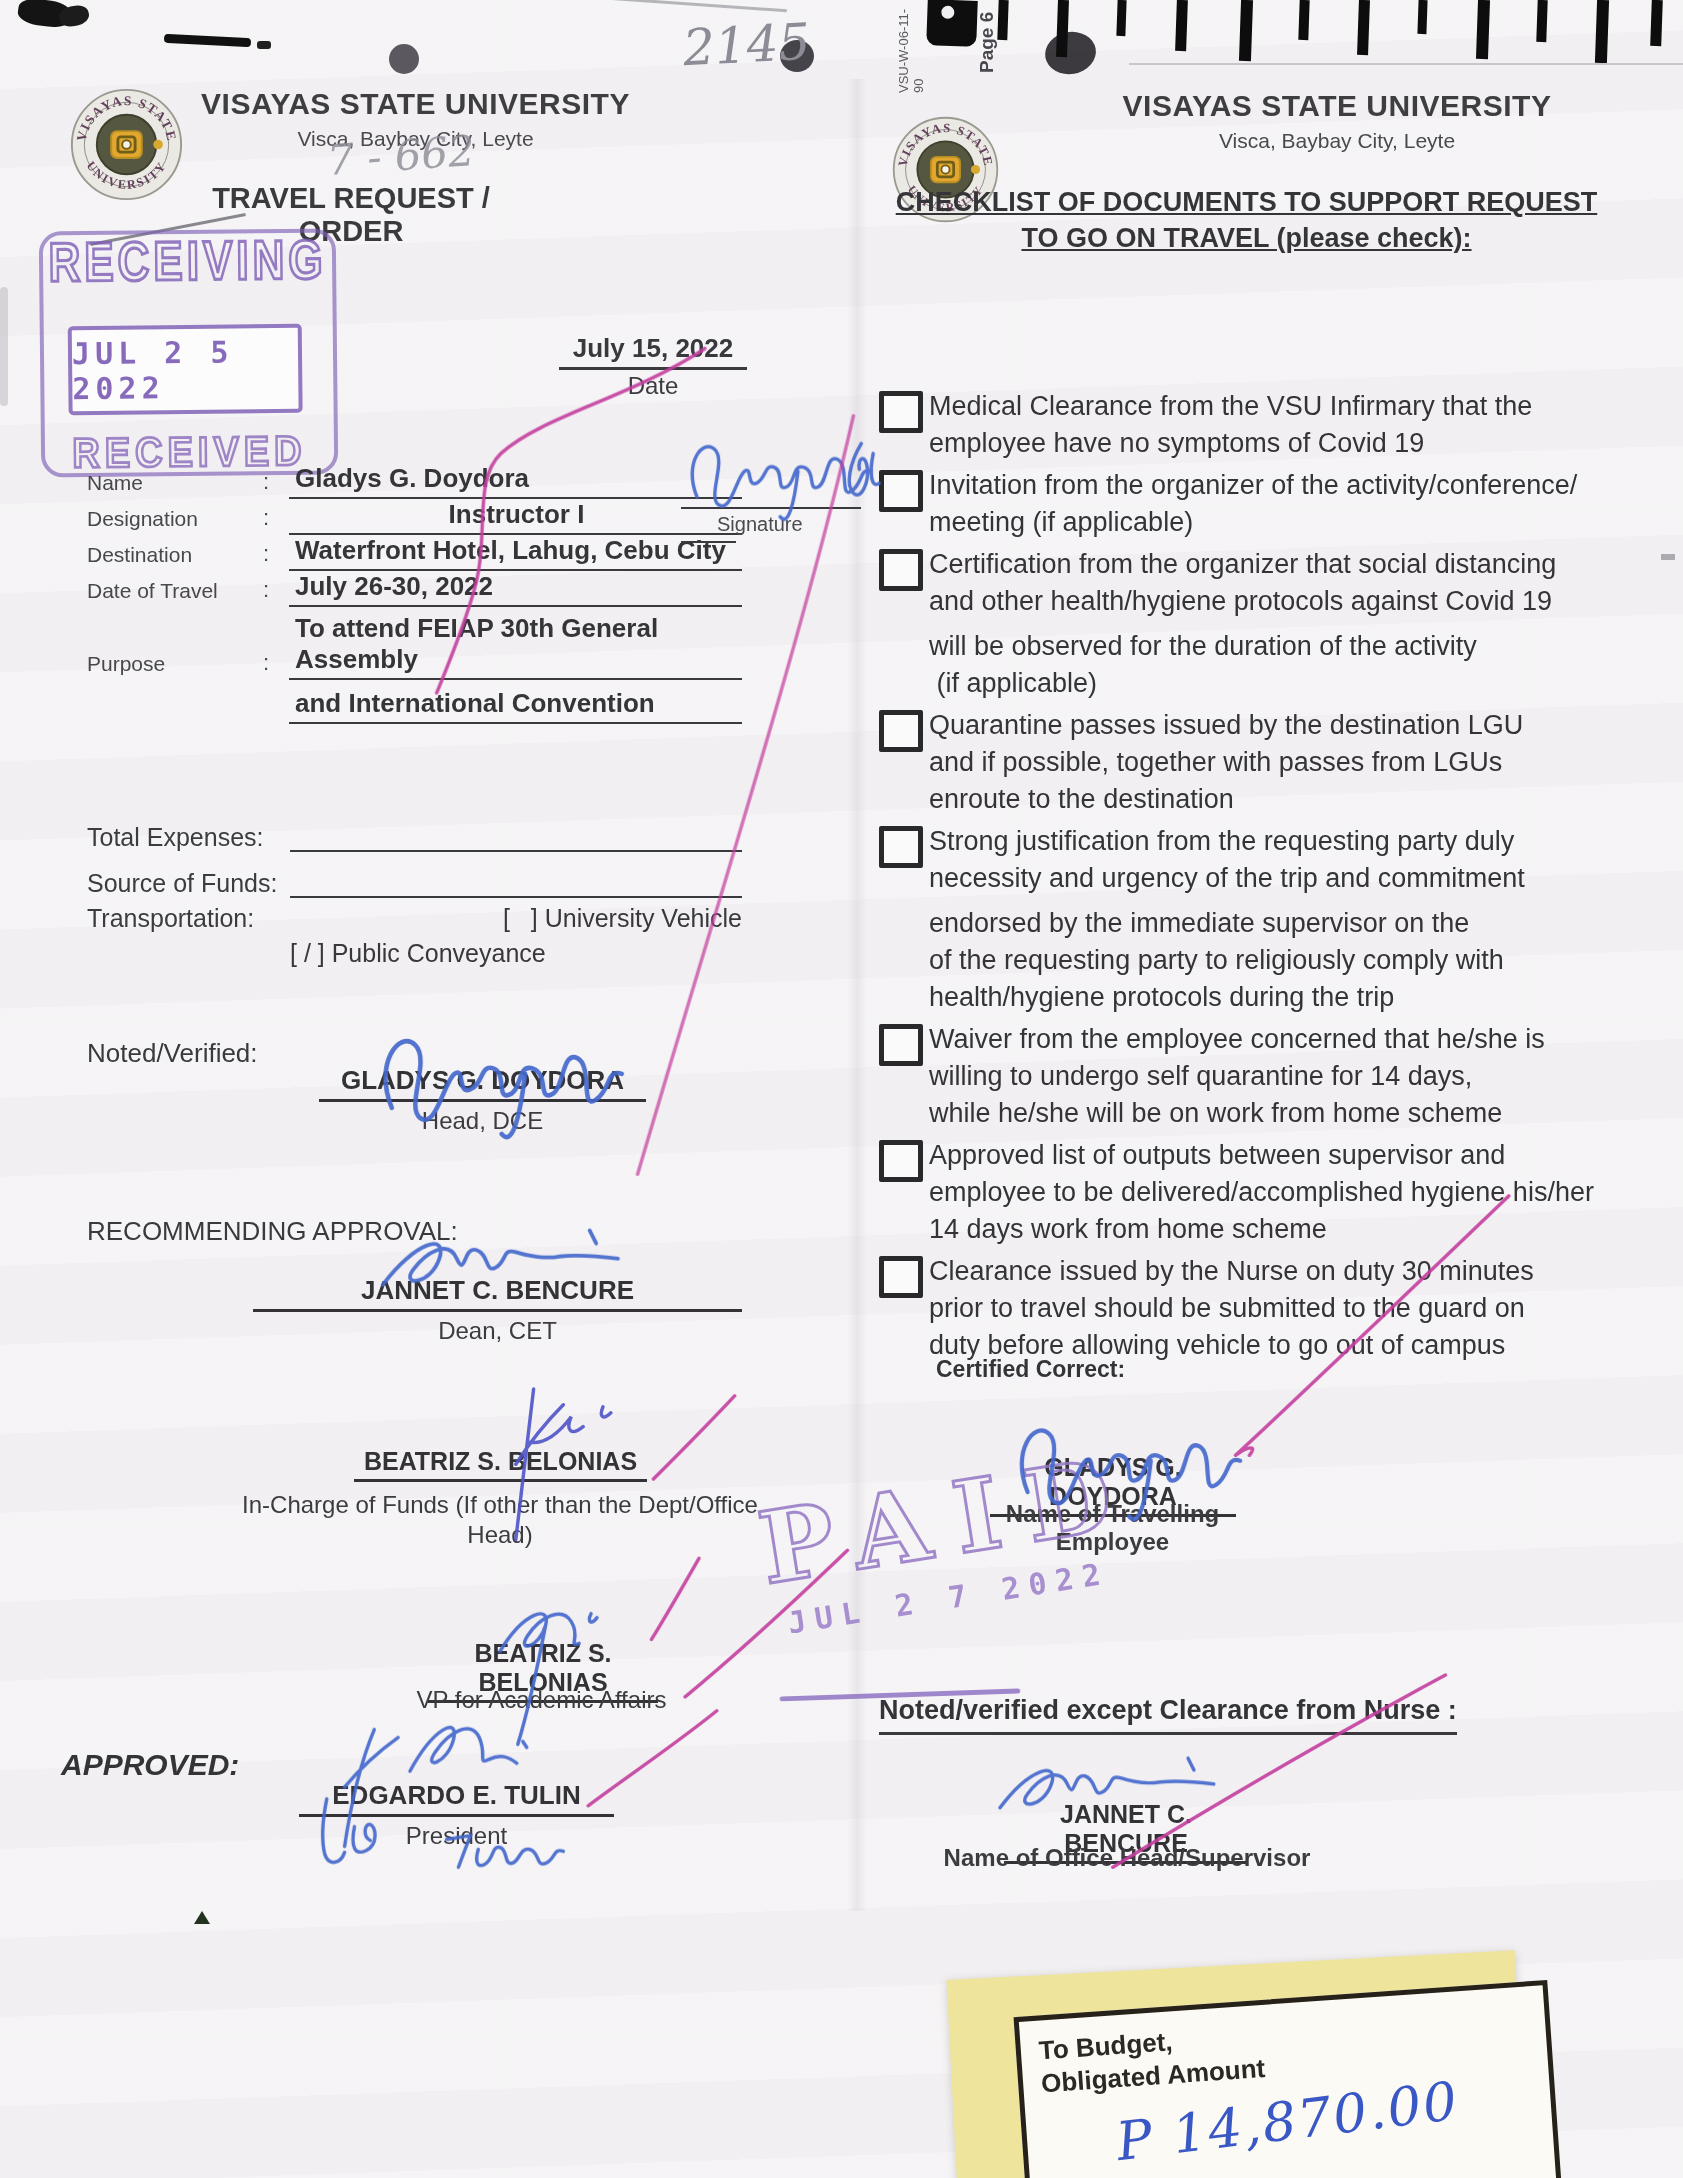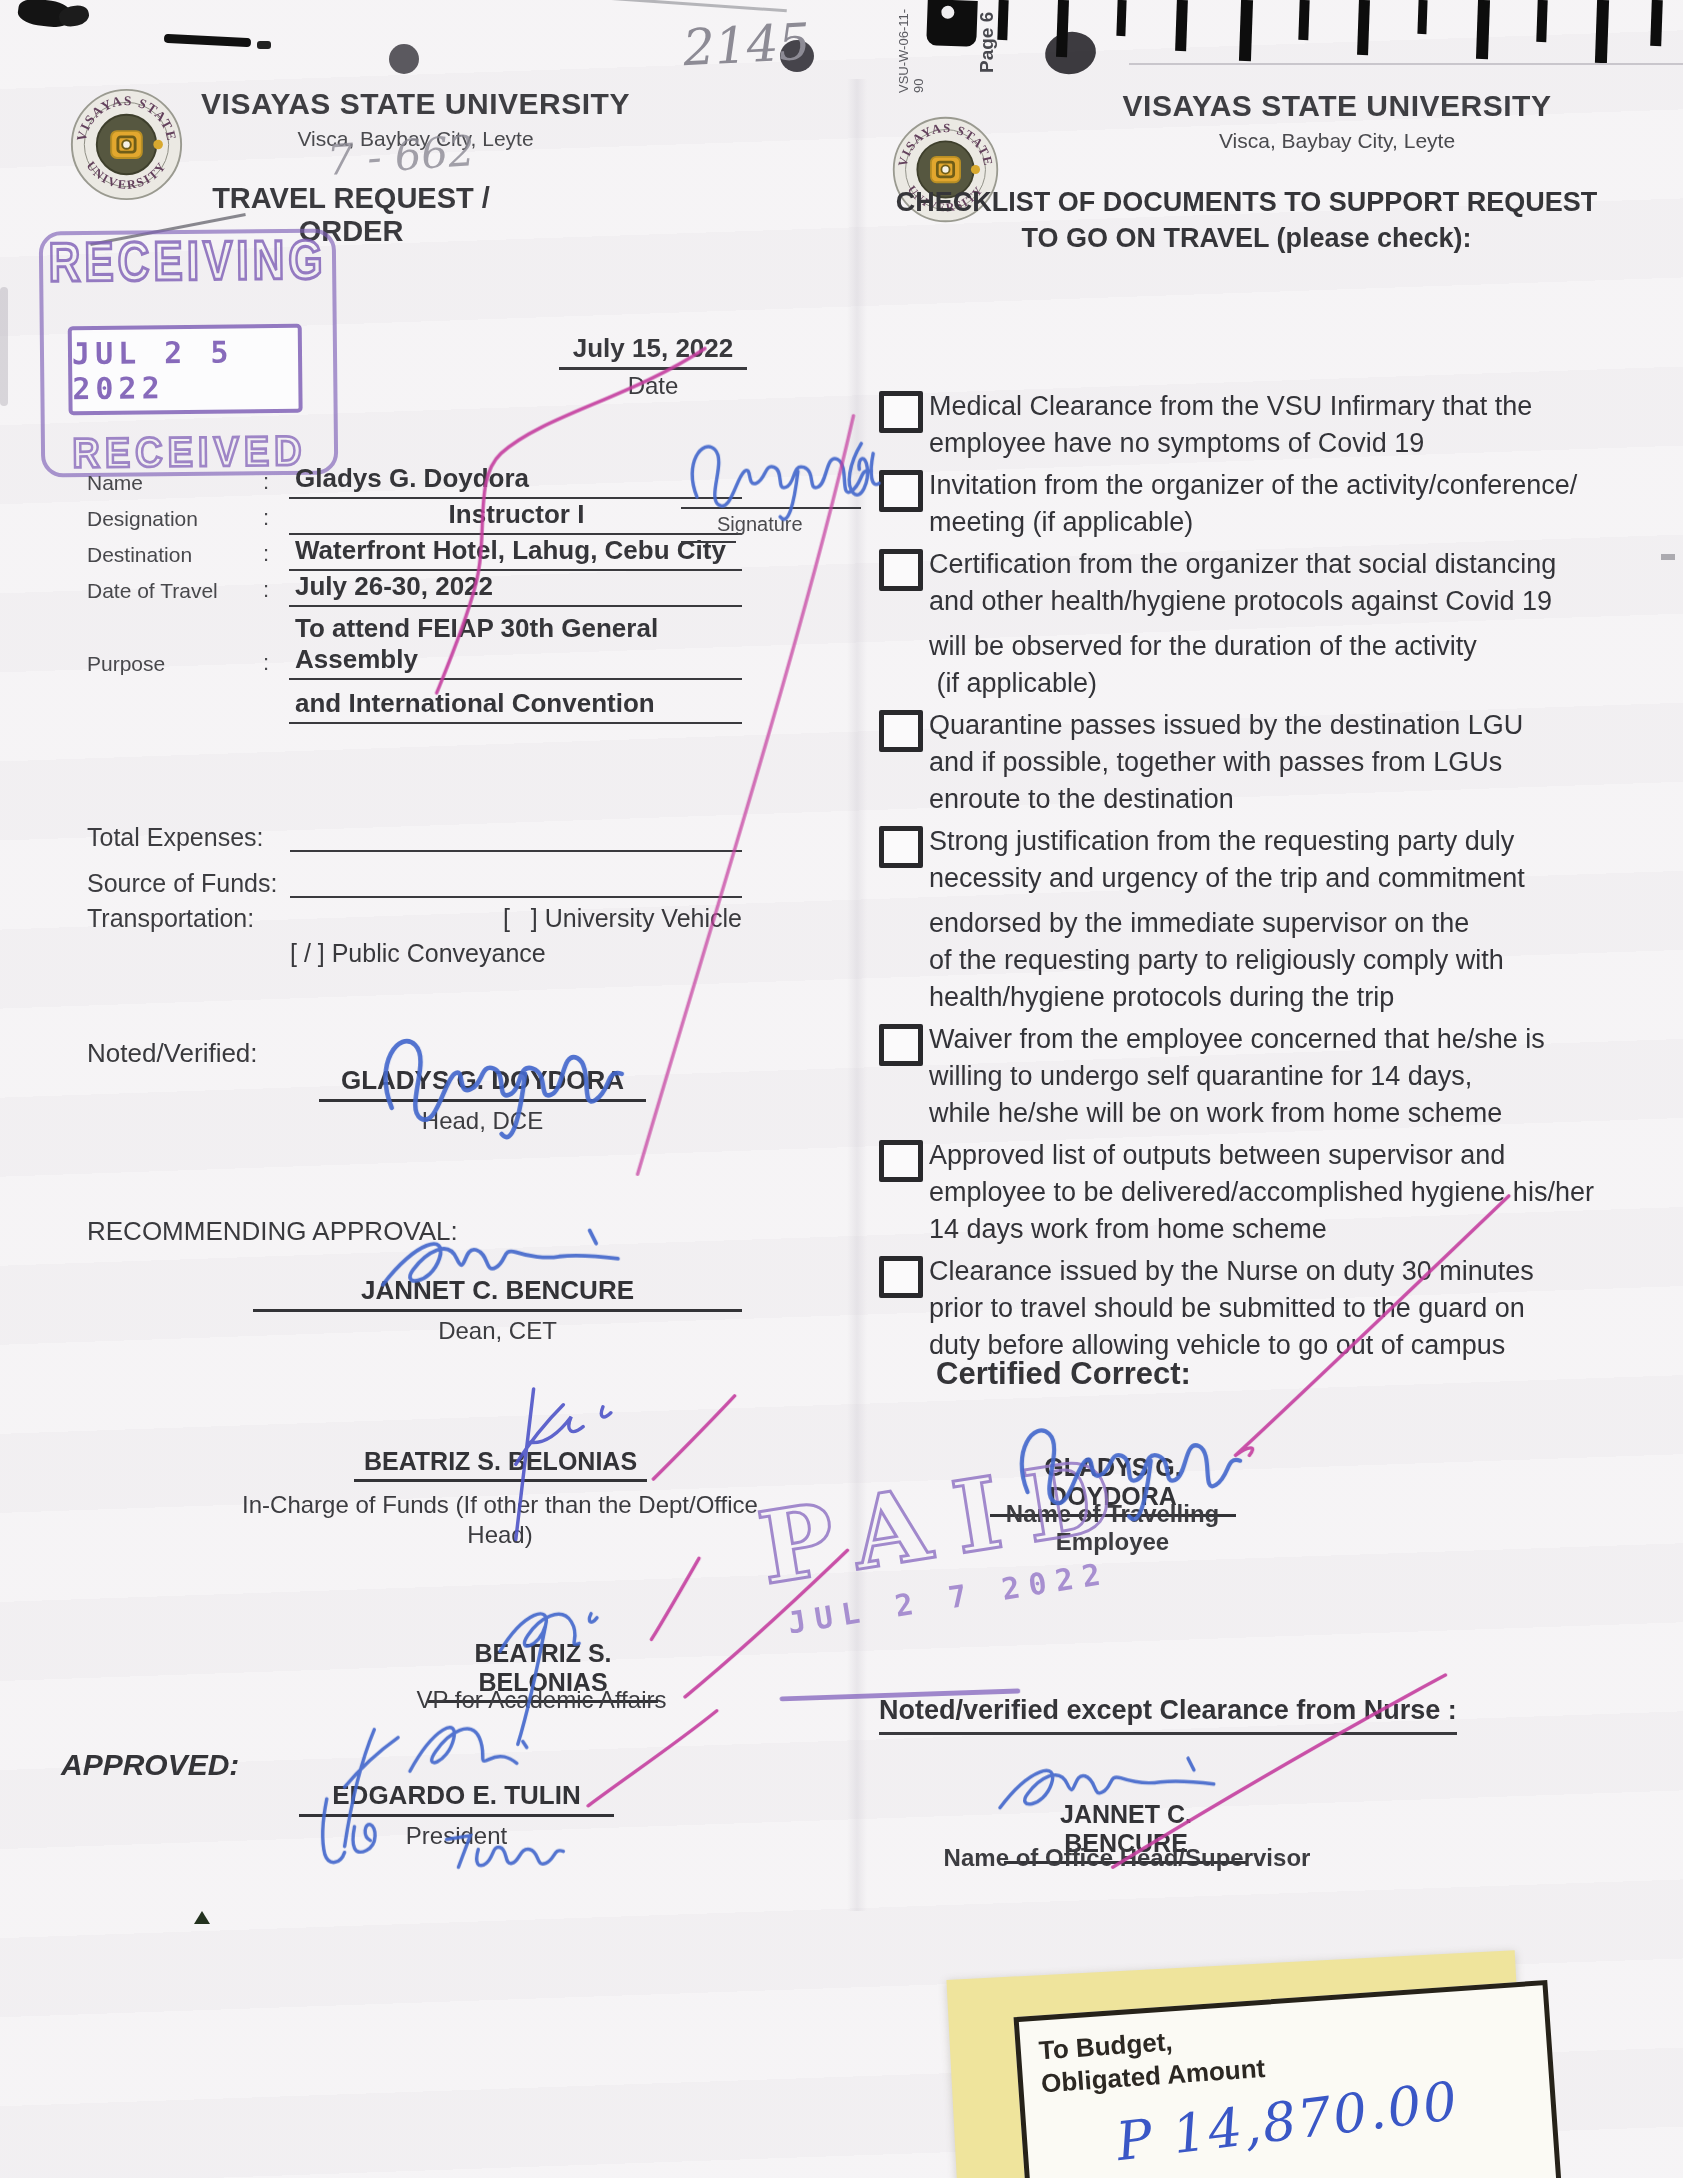--- a/index.html
+++ b/index.html
@@ -8,21 +8,21 @@
   #scan-texture{position:absolute;inset:0;pointer-events:none;opacity:.5;
     background:repeating-linear-gradient(178deg, rgba(255,255,255,.30) 0 89px, rgba(208,204,212,.14) 89px 168px);}
   #fold{position:absolute;left:847px;top:79px;width:20px;height:1832px;pointer-events:none;
     background:linear-gradient(90deg,transparent,rgba(185,181,192,.22),transparent);}
   .abs{position:absolute;}
   .ctr{text-align:center;}
   
   .univ{font-size:30px;font-weight:bold;color:#3e3e42;letter-spacing:0.5px;}
   .addr{font-size:21px;color:#4a4a4e;margin-top:6px;}
   .doc-title{font-size:29px;font-weight:bold;color:#3a3a3e;}
-  .chk-title{font-size:27px;font-weight:bold;color:#353539;line-height:36px;}
+  .chk-title{font-size:27px;font-weight:bold;color:#353539;line-height:36px;text-decoration:underline;}
   
   .frow{display:grid;grid-template-columns:176px 26px 1fr;align-items:end;}
   .f-label{font-size:21px;color:#48484c;padding-bottom:4px;}
   .f-colon{font-size:22px;color:#48484c;padding-bottom:4px;}
   .f-value{font-size:26px;font-weight:600;color:#353539;border-bottom:2.5px solid #3a3a3e;
            padding:0 4px 3px 6px;min-height:30px;}
   .bold{font-weight:bold;}
   .sig-line{border-top:2.5px solid #3a3a3e;}
   .sig-cap{font-size:20px;color:#4a4a4e;}
   .lbl{font-size:25px;color:#3c3c40;}
@@ -307,21 +307,21 @@
       <div class="chk-line">14 days work from home scheme</div>
     </div>
     <div class="chk-item">
       <span class="chk-box"></span>
       <div class="chk-line">Clearance issued by the Nurse on duty 30 minutes</div>
       <div class="chk-line">prior to travel should be submitted to the guard on</div>
       <div class="chk-line">duty before allowing vehicle to go out of campus</div>
     </div>
   </div>
 
-  <div class="abs" style="left:936px;top:1356px;font-size:31px;font-weight:bold;color:#343438;">Certified Correct:</div>
+  <div class="abs" style="left:936px;top:1356px;font-size:23px;font-weight:bold;color:#343438;">Certified Correct:</div>
   <div class="abs" style="left:990px;top:1453px;width:246px;">
     <span class="name-sig" style="font-size:25px;">GLADYS G. DOYDORA</span>
   </div>
   <div class="abs cap cap-b" style="left:962px;top:1495px;width:301px;">Name of Travelling Employee</div>
 
   <div id="paid-stamp">
     <div id="paid-word">PAID</div>
     <div id="paid-date">JUL 2 7 2022</div>
   </div>
 

